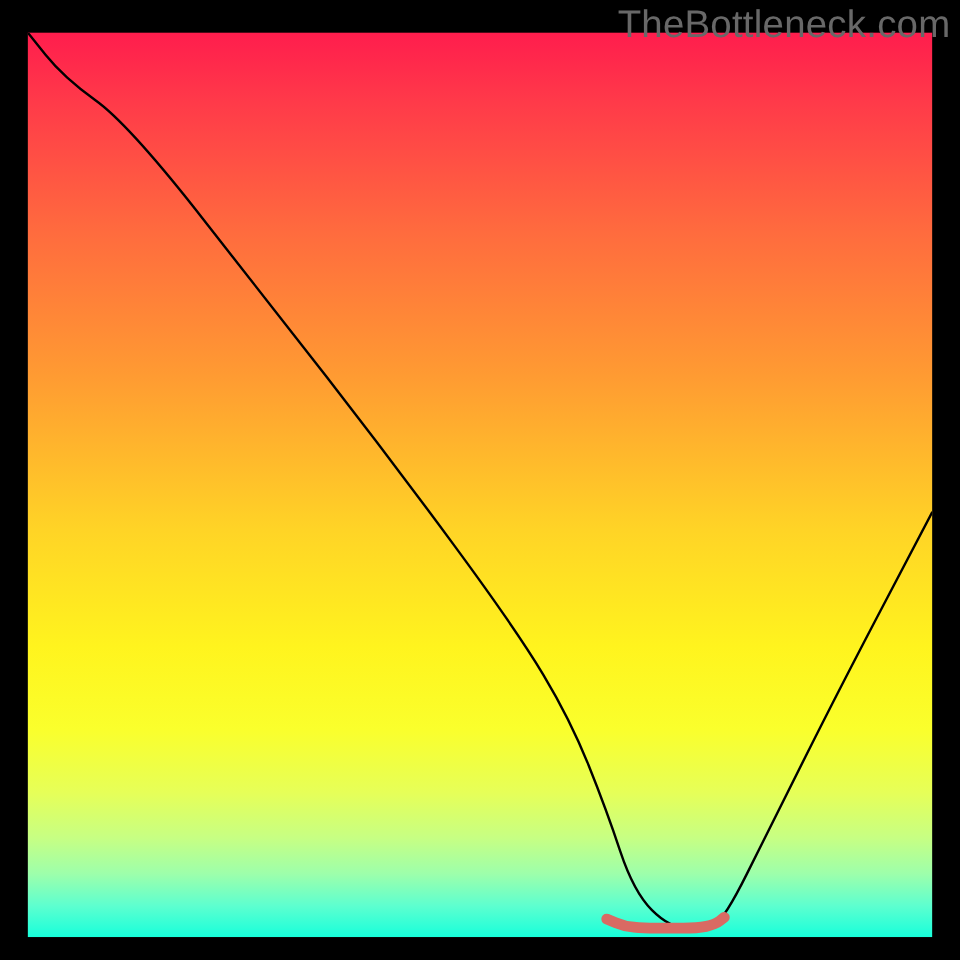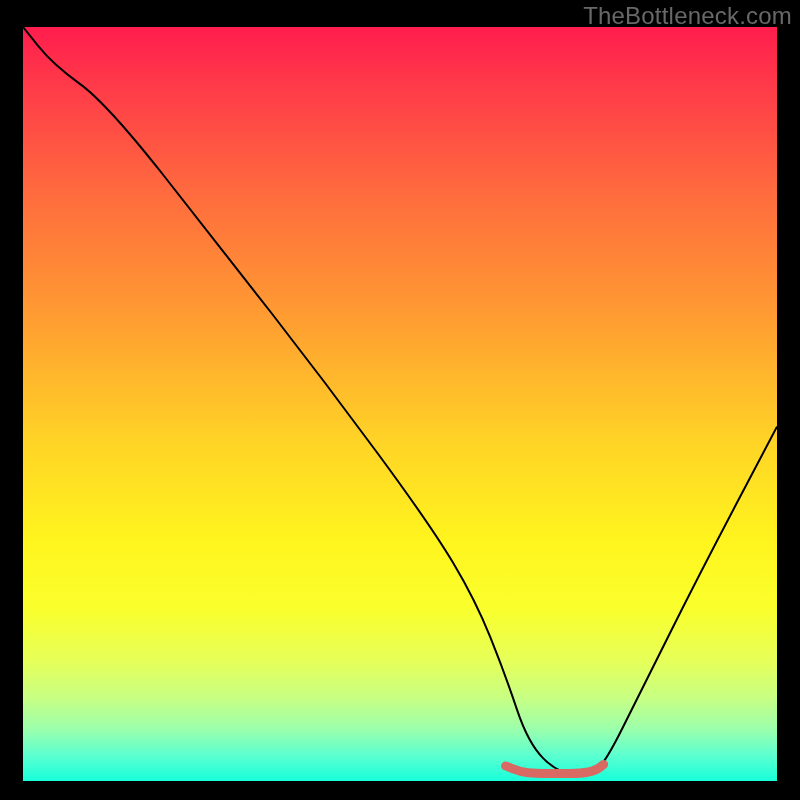--- a/index.html
+++ b/index.html
@@ -8,21 +8,21 @@
     position: relative;
     width: 800px;
     height: 800px;
     background: #000;
   }
   .watermark {
     position: absolute;
     top: 2px;
     right: 8px;
     font-family: Arial, Helvetica, sans-serif;
-    font-size: 24px;
+    font-size: 32px;
     font-weight: 500;
     color: #686868;
     letter-spacing: 0.2px;
     z-index: 10;
   }
   .plot-frame {
     position: absolute;
     left: 23px;
     top: 27px;
     width: 754px;

